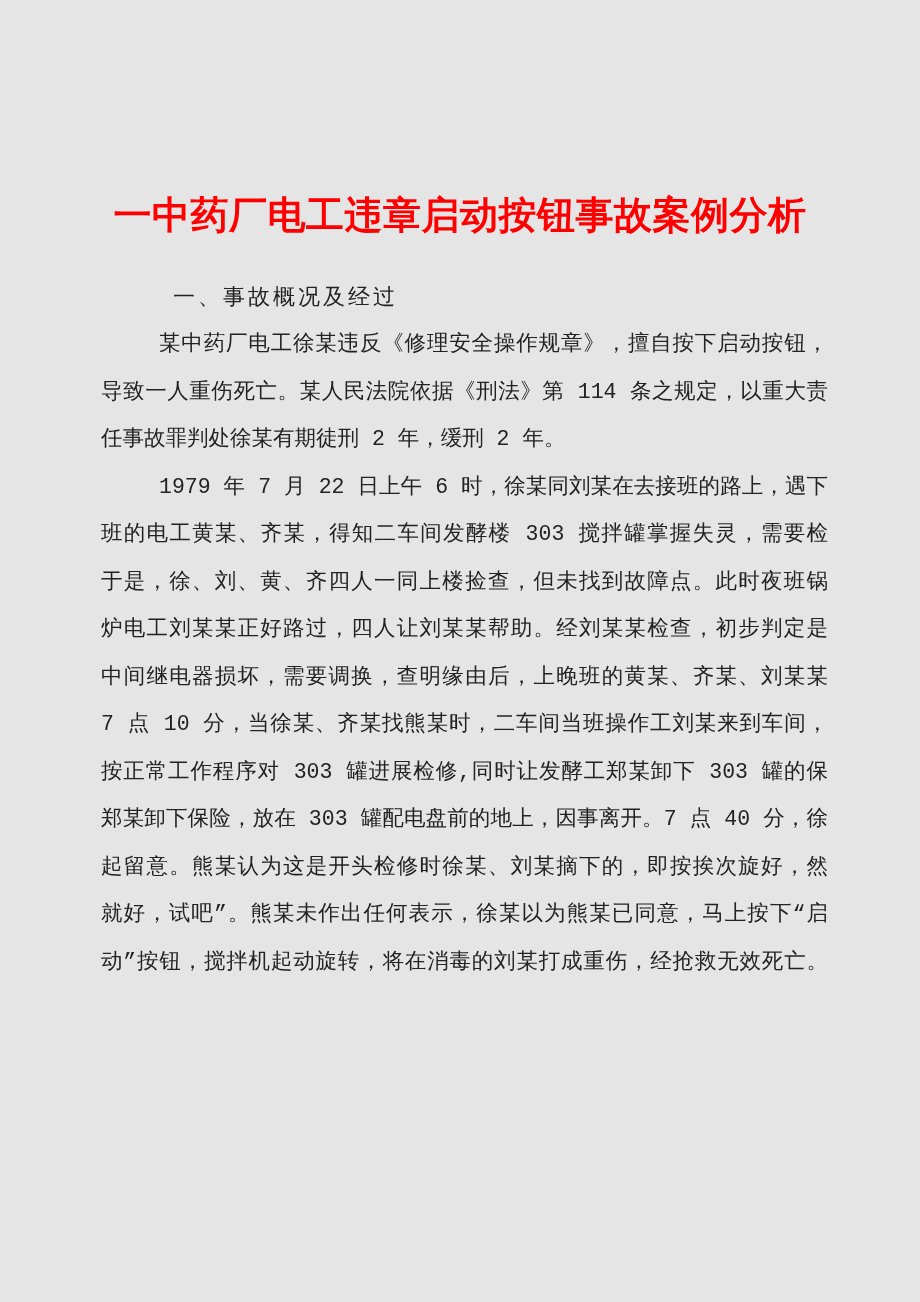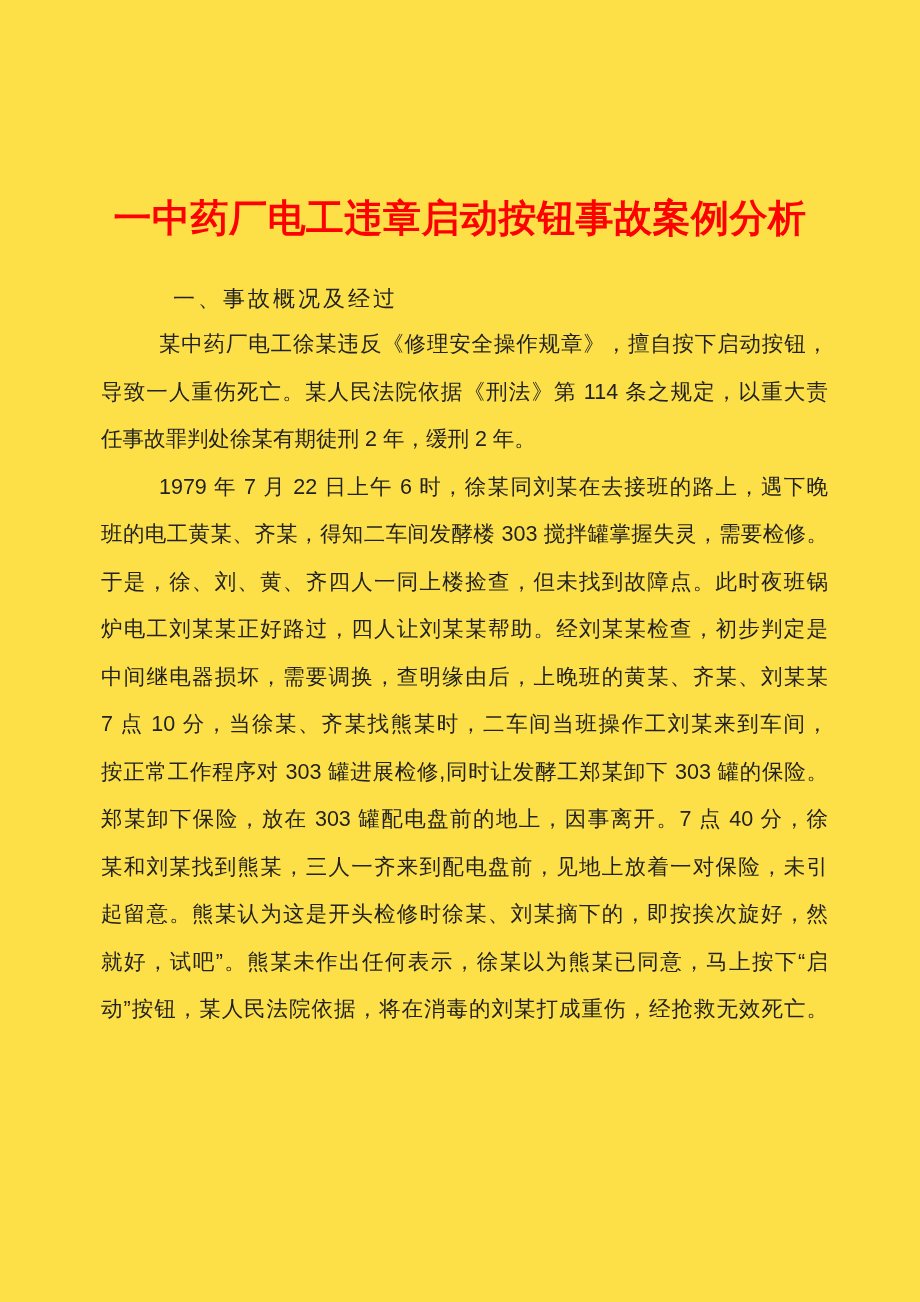--- a/index.html
+++ b/index.html
@@ -4,23 +4,23 @@
 <style>
   html, body {
     margin: 0;
     padding: 0;
     background: #ffffff;
   }
   .page {
     position: relative;
     width: 920px;
     height: 1302px;
-    background: #fde047;
+    background: #e5e5e5;
     overflow: hidden;
-    font-family: Liberation Sans, sans-serif;
+    font-family: Liberation Mono, monospace;
   }
   .doc-title {
     position: absolute;
     top: 189px;
     left: 0;
     right: 0;
     text-align: center;
     font-size: 38px;
     font-weight: bold;
     color: #fe0000;
@@ -76,19 +76,18 @@
     <div class="line jl">导致一人重伤死亡。某人民法院依据《刑法》第 114 条之规定，以重大责</div>
     <div class="line">任事故罪判处徐某有期徒刑 2 年，缓刑 2 年。</div>
     <div class="line jl ind">1979 年 7 月 22 日上午 6 时，徐某同刘某在去接班的路上，遇下晚</div>
     <div class="line jl">班的电工黄某、齐某，得知二车间发酵楼 303 搅拌罐掌握失灵，需要检修。</div>
     <div class="line jl">于是，徐、刘、黄、齐四人一同上楼捡查，但未找到故障点。此时夜班锅</div>
     <div class="line jl">炉电工刘某某正好路过，四人让刘某某帮助。经刘某某检查，初步判定是</div>
     <div class="line jl">中间继电器损坏，需要调换，查明缘由后，上晚班的黄某、齐某、刘某某</div>
     <div class="line jl">7 点 10 分，当徐某、齐某找熊某时，二车间当班操作工刘某来到车间，</div>
     <div class="line jl">按正常工作程序对 303 罐进展检修,同时让发酵工郑某卸下 303 罐的保险。</div>
     <div class="line jl">郑某卸下保险，放在 303 罐配电盘前的地上，因事离开。7 点 40 分，徐</div>
-    <div class="line jl">某和刘某找到熊某，三人一齐来到配电盘前，见地上放着一对保险，未引</div>
     <div class="line jl">起留意。熊某认为这是开头检修时徐某、刘某摘下的，即按挨次旋好，然</div>
     <div class="line jl">就好，试吧”。熊某未作出任何表示，徐某以为熊某已同意，马上按下“启</div>
-    <div class="line jl">动”按钮，某人民法院依据，将在消毒的刘某打成重伤，经抢救无效死亡。</div>
+    <div class="line jl">动”按钮，搅拌机起动旋转，将在消毒的刘某打成重伤，经抢救无效死亡。</div>
   </div>
 
 </div>
 
 </body></html>

